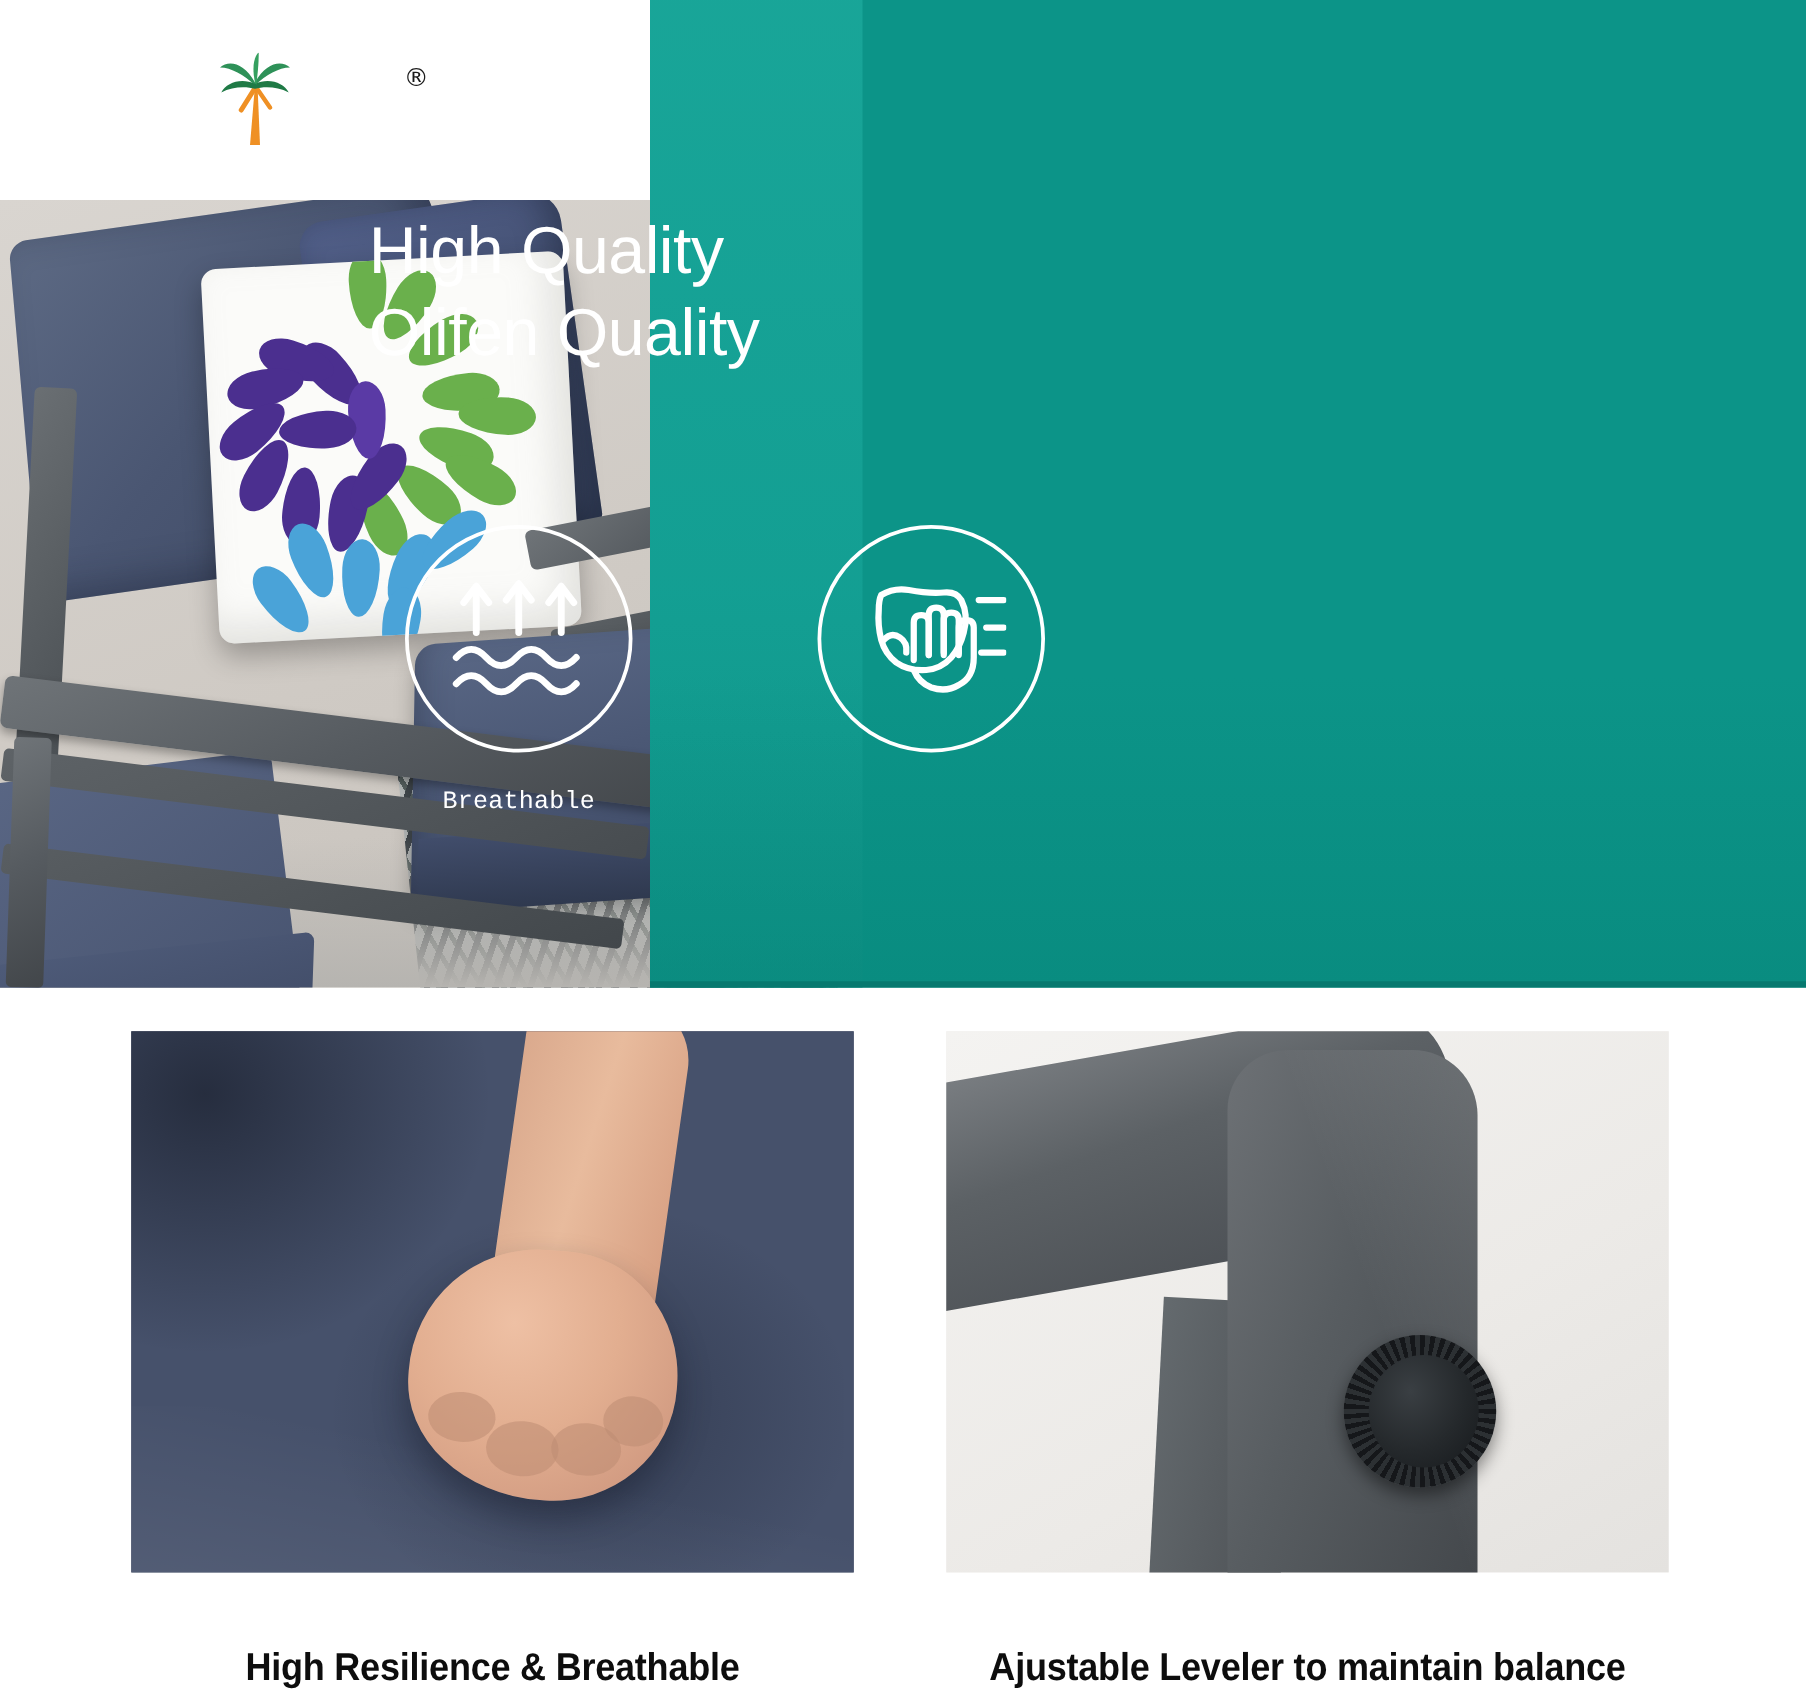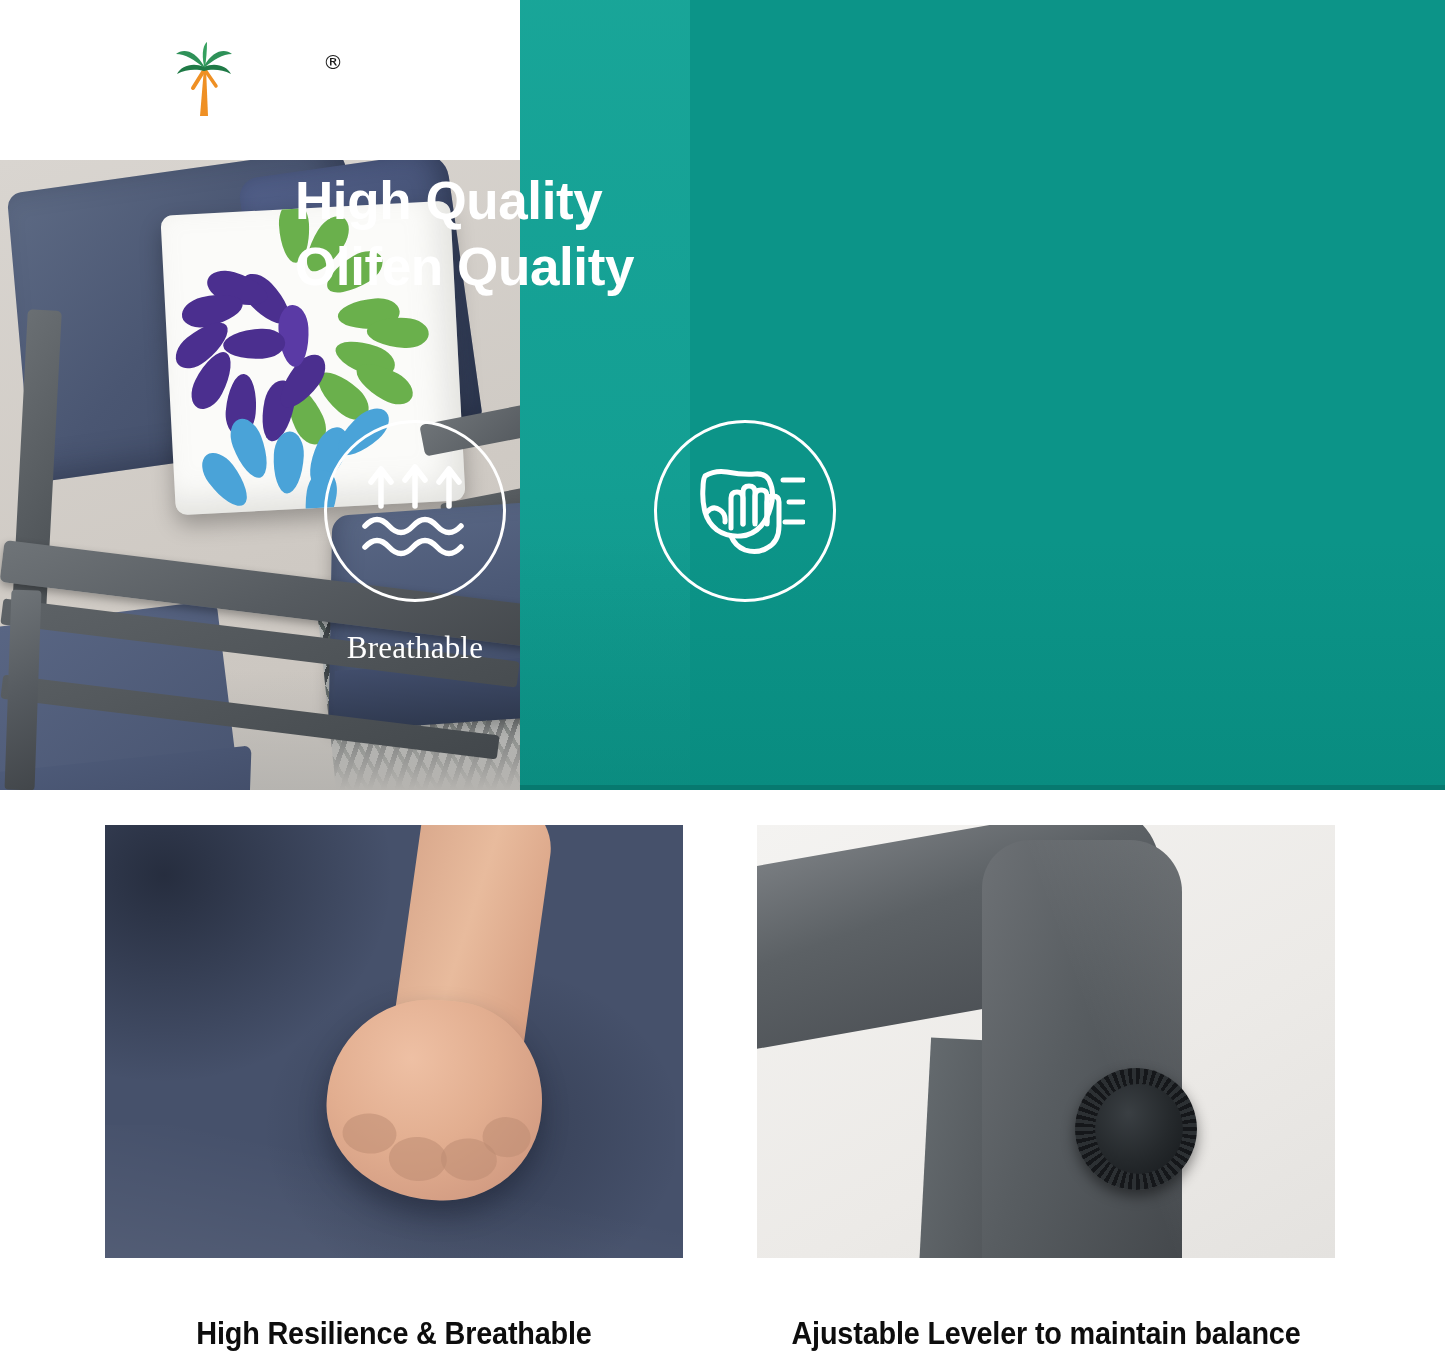--- a/index.html
+++ b/index.html
@@ -228,21 +228,21 @@
     position: absolute;
     left: 0; bottom: 0; width: 100%; height: 5px;
     background: #07796f;
   }
   .headline {
     position: absolute;
     left: 295px; top: 168px;
     width: 600px;
     color: #ffffff;
     font-family: "Liberation Sans", sans-serif;
-    font-weight: bold;
+    font-weight: normal;
     font-size: 53px;
     line-height: 66px;
     letter-spacing: -0.4px;
     z-index: 3;
   }
   .features {
     position: absolute;
     left: 250px; top: 420px;
     width: 660px;
     display: flex;
@@ -259,23 +259,23 @@
     border: 3px solid #ffffff;
     border-radius: 50%;
     display: flex;
     align-items: center;
     justify-content: center;
     box-sizing: border-box;
   }
   .feature-label {
     margin-top: 28px;
     color: #ffffff;
-    font-family: Liberation Serif, serif;
+    font-family: Liberation Mono, monospace;
     font-weight: 300;
-    font-size: 31px;
+    font-size: 20px;
     letter-spacing: 0.2px;
     white-space: nowrap;
   }
 
   
   .bottom-photo {
     position: absolute;
     top: 825px;
     width: 578px; height: 433px;
     overflow: hidden;

